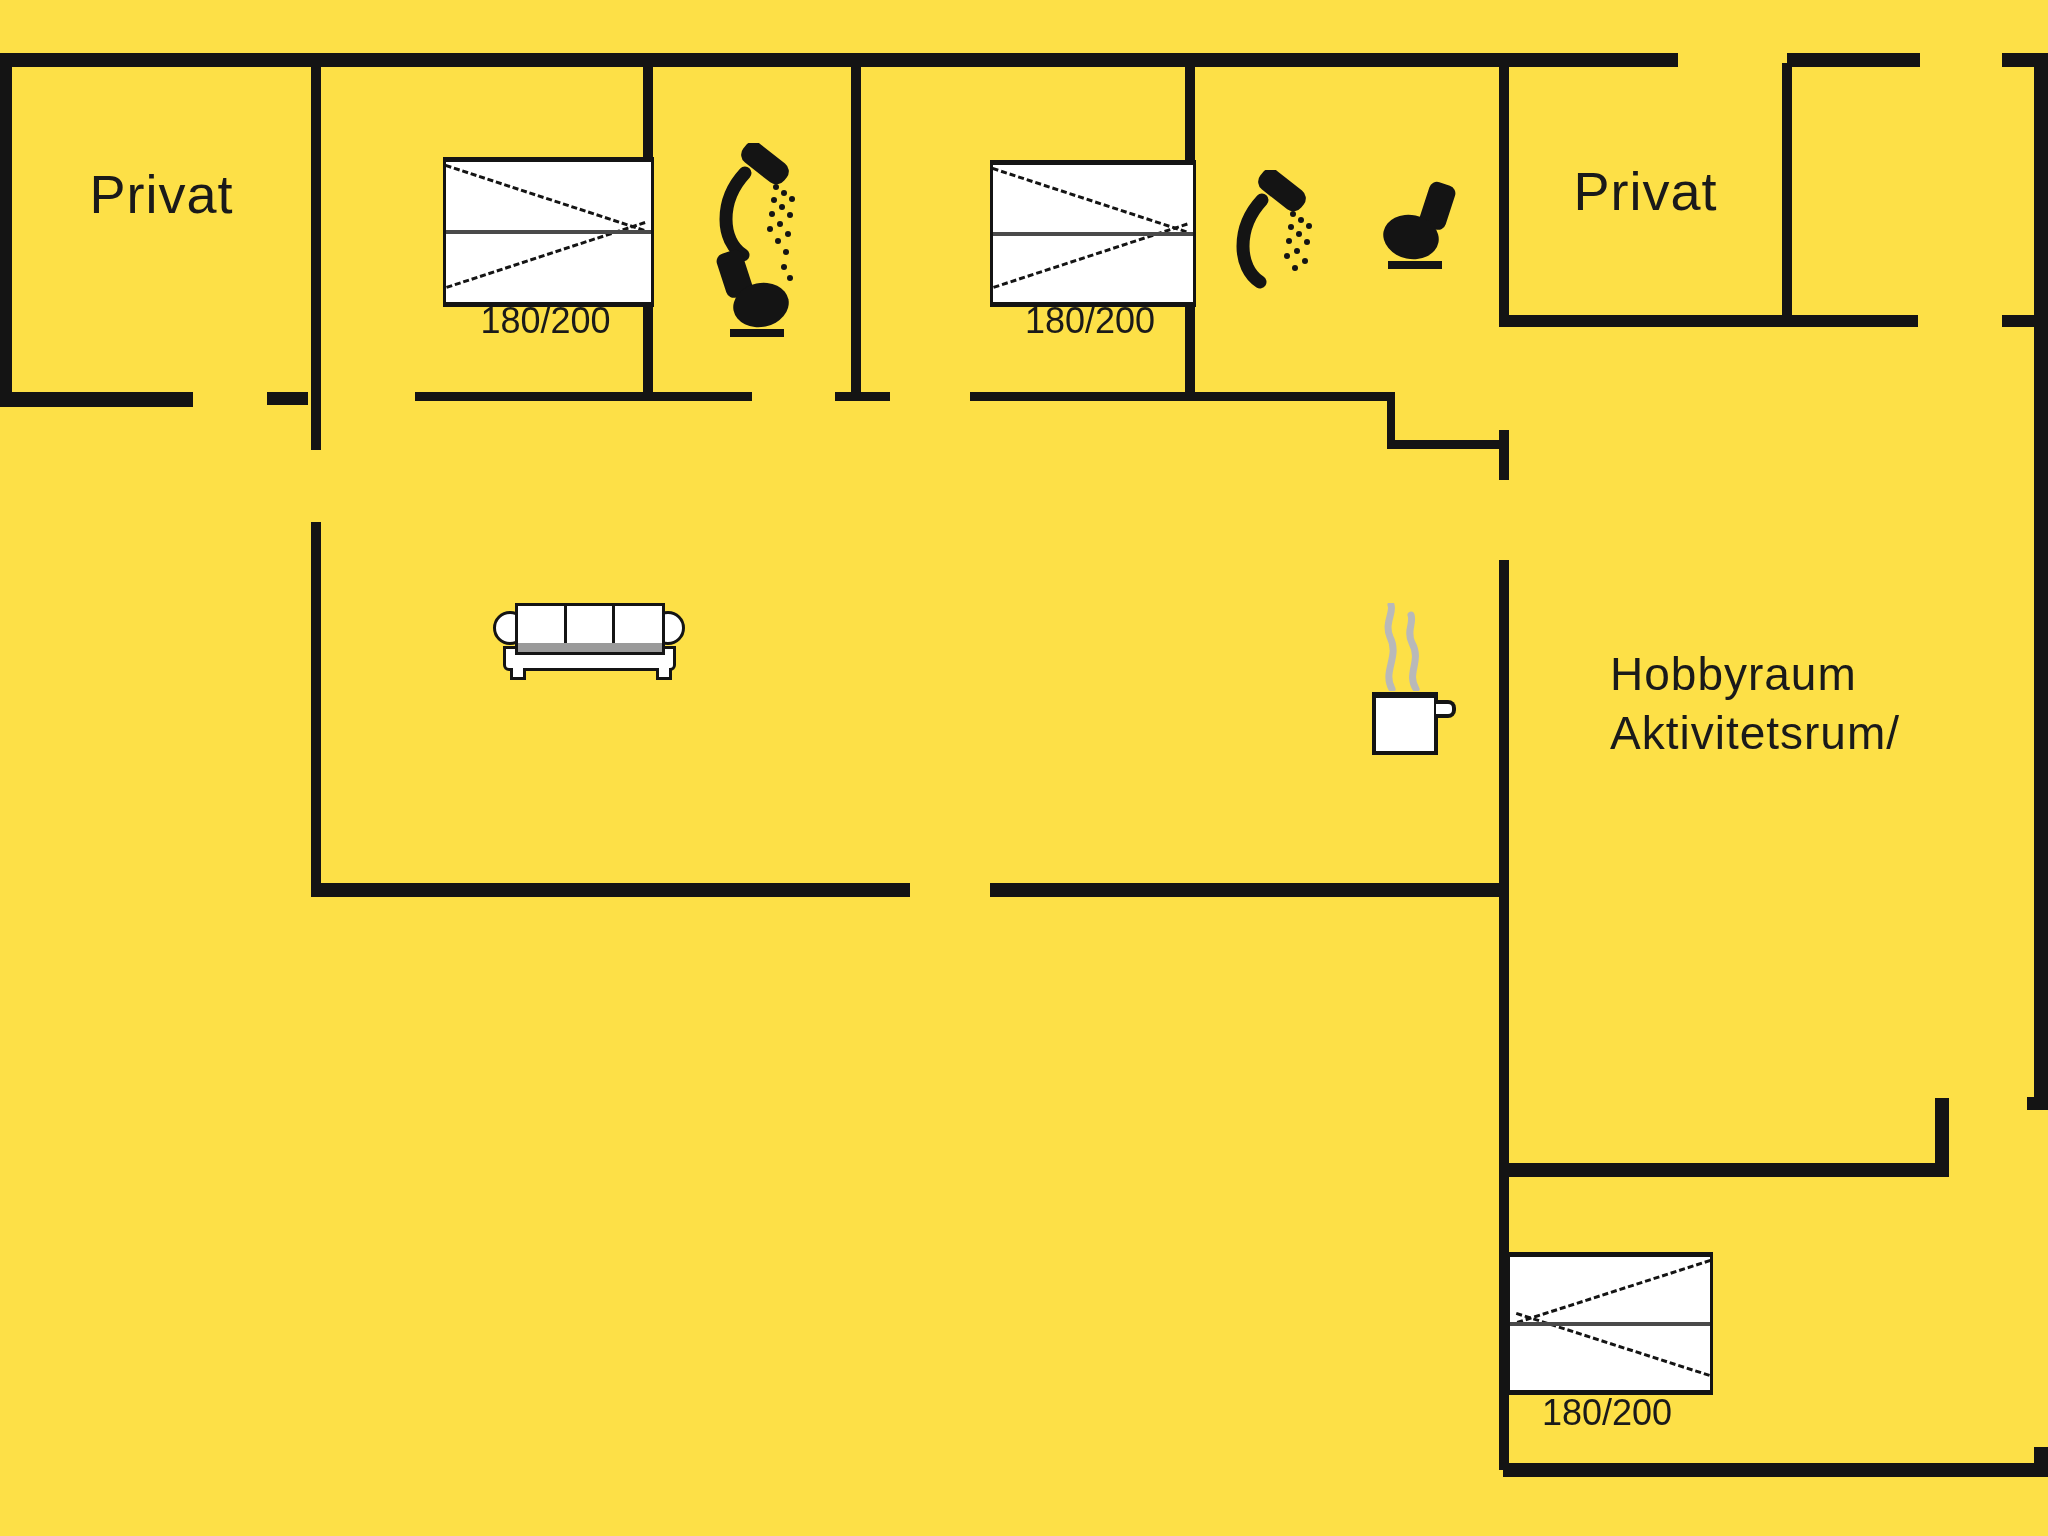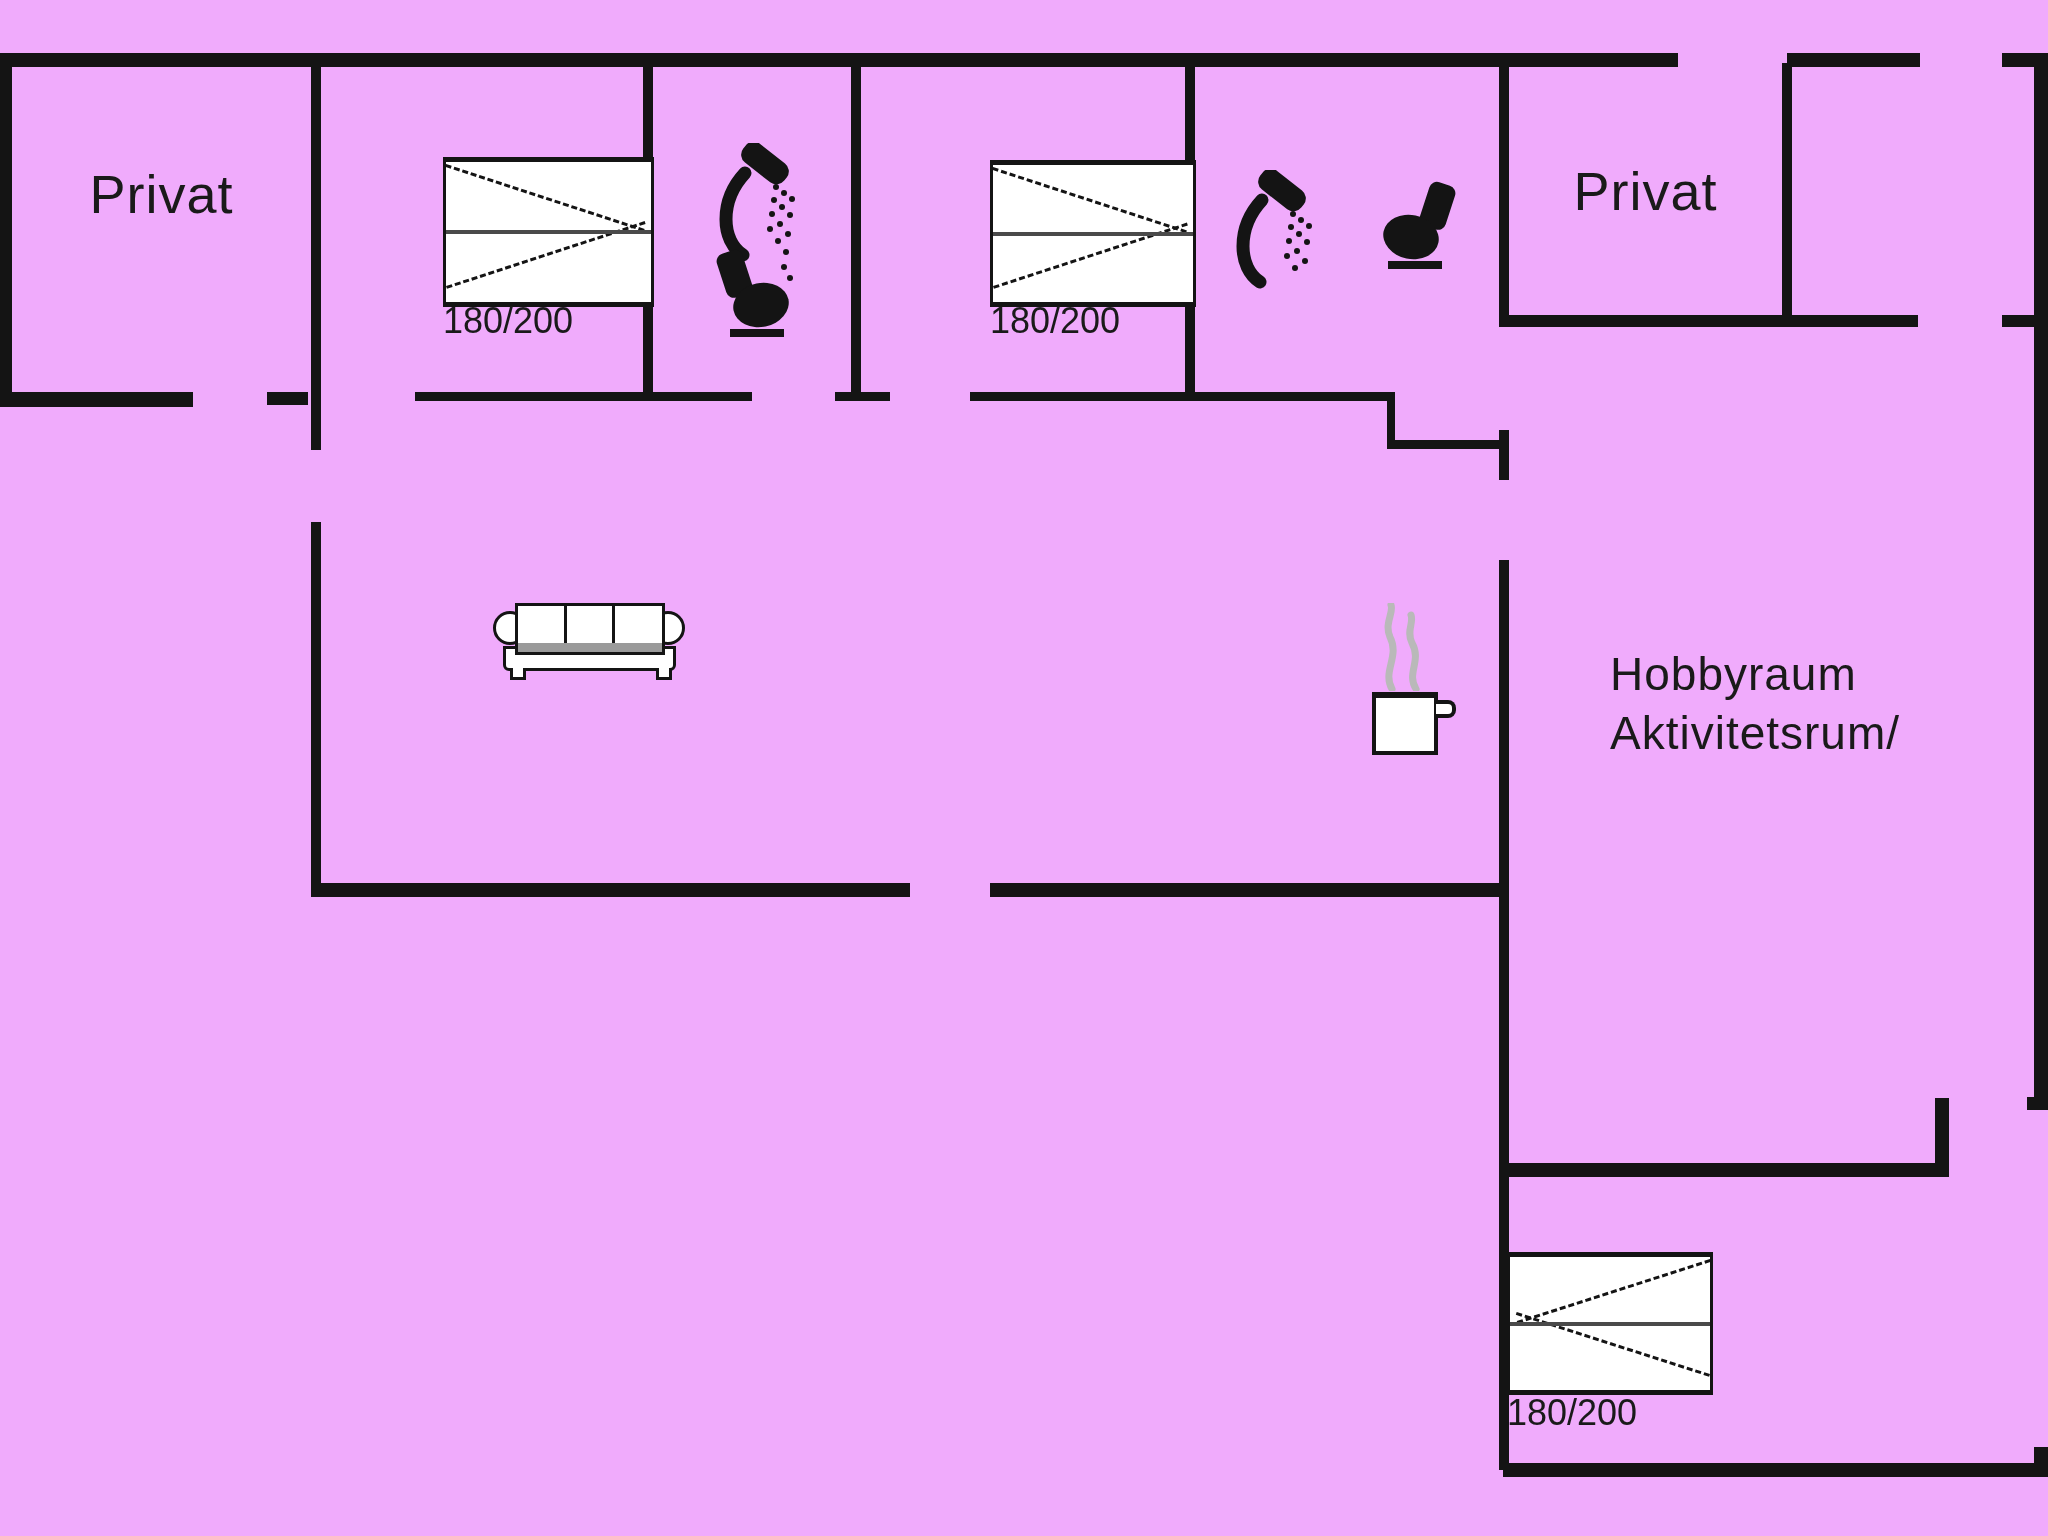--- a/index.html
+++ b/index.html
@@ -1,26 +1,26 @@
 <!DOCTYPE html>
 <html><head>
 <meta charset="utf-8">
 <style>
   html,body{margin:0;padding:0;background:#fff;}
-  #plan{position:relative;width:2048px;height:1536px;background:#f0abfc;
+  #plan{position:relative;width:2048px;height:1536px;background:#fde047;
         font-family:"Liberation Sans", sans-serif;color:#1a1a1a;overflow:hidden;}
   .wall{position:absolute;background:#141414;}
   .room-label{position:absolute;font-size:54px;color:#1a1a1a;letter-spacing:1px;}
   .centered{text-align:center;}
   .bed{position:absolute;border:3px solid #141414;border-top-width:5px;border-bottom-width:5px;background:#fff;}
   .bed .mid{position:absolute;left:0;right:0;top:50%;margin-top:-2px;height:4px;background:#4a4a4a;}
   .bed .diag{position:absolute;height:0;border-top:3px dashed #141414;}
   .bed .diaglayer{position:absolute;left:0;top:0;right:0;bottom:0;}
   .bed.flip .diaglayer{transform:scaleX(-1);}
-  .bed-size{position:absolute;font-size:36px;color:#1a1a1a;}
+  .bed-size{position:absolute;font-size:36px;text-align:center;color:#1a1a1a;}
   .icon{position:absolute;}
   
   .sofa{position:absolute;}
   .sofa .arm{position:absolute;width:28px;height:28px;border:3px solid #141414;border-radius:50%;background:#fff;}
   .sofa .cushions{position:absolute;border:3px solid #141414;background:#fff;}
   .sofa .cushions .div1,.sofa .cushions .div2{position:absolute;top:0;bottom:0;width:3px;background:#141414;}
   .sofa .shade{position:absolute;left:0;right:0;bottom:0;height:9px;background:#9a9a9a;}
   .sofa .seat{position:absolute;border:3px solid #141414;background:#fff;border-radius:0 0 6px 6px;}
   .sofa .leg{position:absolute;width:10px;height:9px;border:3px solid #141414;border-top:none;background:#fff;}
   

